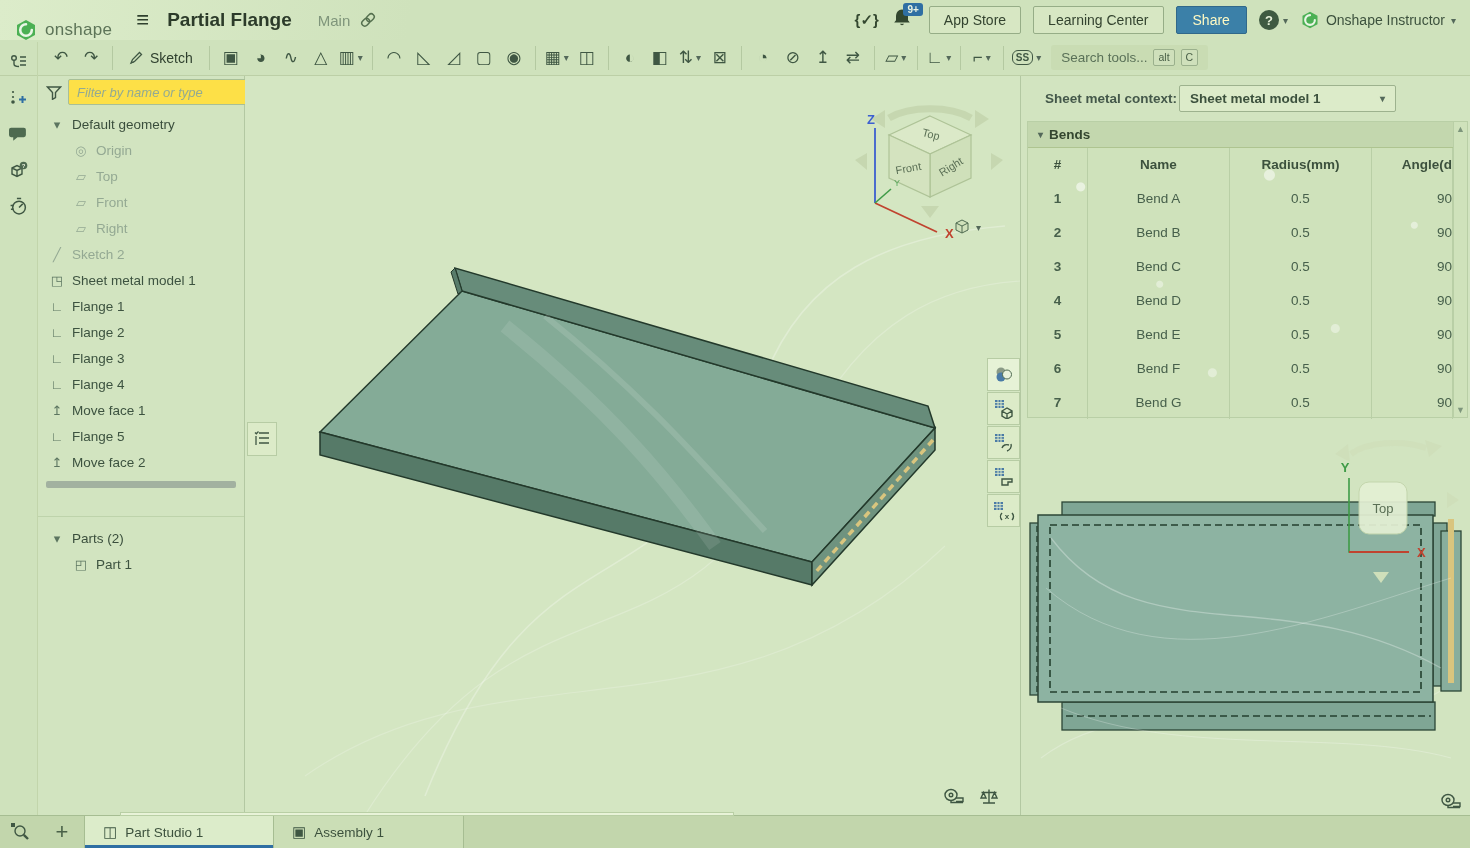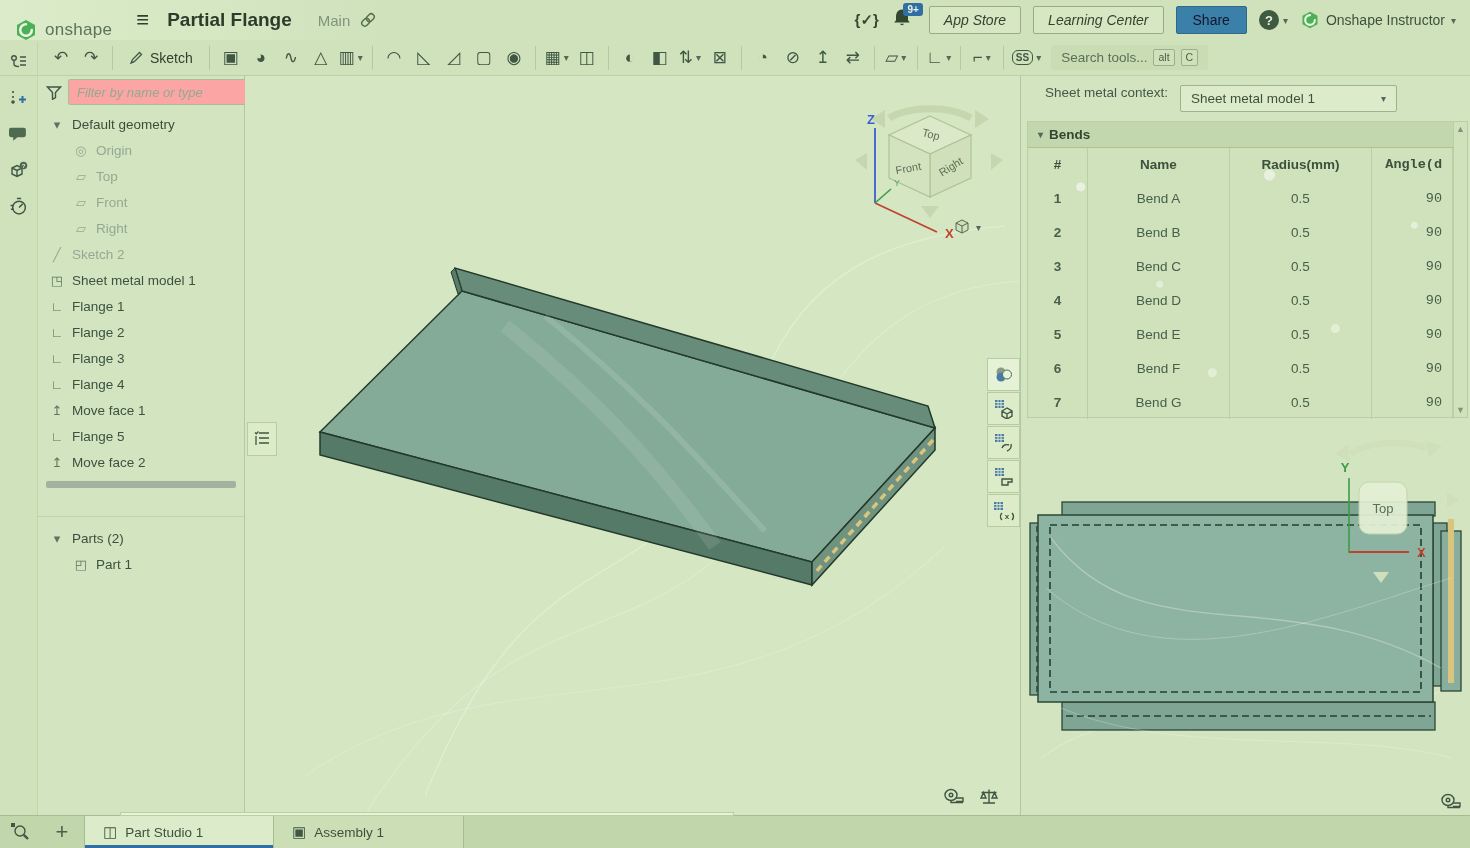--- a/index.html
+++ b/index.html
@@ -14,22 +14,22 @@
   .brand-name { font-size:17px; color:#5d7458; letter-spacing:.3px; }
   .hamburger { font-size:22px; color:#2f402e; margin-left:14px; cursor:pointer; line-height:1; }
   .doc-title { font-size:19px; font-weight:bold; color:#2c3b2a; margin-left:8px; }
   .branch { font-size:15px; color:#7f957b; margin-left:16px; }
   .top-right { margin-left:auto; display:flex; align-items:center; gap:12px; }
   .brace-check { font-size:15px; color:#33472f; font-weight:bold; }
   .bell-wrap { position:relative; width:26px; height:26px; }
   .badge { position:absolute; top:-4px; right:-6px; background:#2f6fa3; color:#eaf3e2;
     font-size:10px; font-weight:bold; padding:1px 4px; border-radius:3px; }
   .pill-btn { border:1px solid #96ad87; background:#d7e7c3; color:#33432f;
-    font-size:14px; padding:5px 14px; border-radius:2px; cursor:pointer;font-style:italic; }
-  .share-btn { background:#3b80a8; border:1px solid #30688a; color:#0f172a;
+    font-size:14px; padding:5px 14px; border-radius:2px; cursor:pointer; }
+  .share-btn { background:#3b80a8; border:1px solid #30688a; color:#fef9c3;
     font-size:14px; padding:5px 16px; border-radius:2px; cursor:pointer; }
   .help-circle { width:20px; height:20px; border-radius:50%; background:#3f5a41;
     color:#e7f1da; font-weight:bold; font-size:13px; display:flex;
     align-items:center; justify-content:center; }
   .caret { font-size:10px; color:#54695a; }
   .user-name { font-size:14px; color:#3c513d; }
 
   
   .toolbar { position:absolute; left:0; top:40px; width:1470px; height:36px;
     display:flex; align-items:center; padding:0 8px 0 46px; border-bottom:1px solid #bccf a6;
@@ -55,21 +55,21 @@
   .rail-btn { width:28px; height:28px; display:flex; align-items:center;
     justify-content:center; cursor:pointer; }
 
   
   .feat-panel { position:absolute; left:38px; top:76px; width:207px; bottom:33px;
     background:#d2e4c0; border-right:1px solid #b3c8a2; }
   .feat-head { height:34px; display:flex; align-items:center; padding:0 10px;
     font-size:14px; font-weight:bold; color:#33462f; }
   .feat-head-icons { margin-left:auto; display:flex; gap:12px; }
   .filter-row { display:flex; align-items:center; gap:6px; padding:3px 8px 6px 8px; }
-  .filter-input { flex:1; height:26px; background:#fca5a5; border:1px solid #a8bf97;
+  .filter-input { flex:1; height:26px; background:#fde047; border:1px solid #a8bf97;
     border-radius:2px; font-size:13px; font-style:italic; color:#4a6148; padding:0 8px;
     font-family:"Liberation Sans",sans-serif; }
   .filter-input::placeholder { color:#93aa92; font-style:italic; }
   .feat-row { height:26px; display:flex; align-items:center; gap:6px; padding-left:10px;
     font-size:13.5px; color:#3d5340; cursor:pointer; }
   .feat-row .fi { width:18px; text-align:center; color:#5c7560; font-size:13px; flex:none; }
   .feat-row.child { padding-left:34px; }
   .feat-row.muted, .feat-row.muted .fi { color:#94a993; }
   .feat-row.group { color:#3a4e3c; }
   .rollback { margin:6px 8px 0 8px; height:7px; background:#a2b1a0; border-radius:2px;
@@ -89,22 +89,22 @@
     display:flex; align-items:center; justify-content:center; cursor:pointer; }
   .vtoggle.first { background:#e6f2d6; }
   .vp-bottom-icons { position:absolute; left:698px; top:712px; display:flex; gap:14px; }
   .edge-toggle { position:absolute; left:2px; top:346px; width:30px; height:34px;
     background:#dcebc8; border:1px solid #b7cca4; display:flex; align-items:center;
     justify-content:center; cursor:pointer; }
 
   
   .right-panel { position:absolute; right:0; top:76px; width:450px; bottom:33px;
     background:#d2e4c0; border-left:1px solid #b3c8a2; }
-  .ctx-row { display:flex; gap:12px; padding:9px 0 0 24px;
-    font-size:13.5px; color:#44584a; }
+  .ctx-row { display:flex; align-items:center; gap:2px; padding:9px 0 0 24px;
+    font-size:13.5px; color:#44584a;font-weight:bold; }
   .ctx-select { width:217px; height:27px; background:#dcebc9; border:1px solid #9db28e;
     border-radius:2px; display:flex; align-items:center; padding:0 10px; color:#3c513d;
     cursor:pointer; }
   .ctx-select .caret { margin-left:auto; }
   .bends-box { position:absolute; left:6px; top:45px; right:2px; height:297px;
     border:1px solid #b9cfa6; background:#cfe2bb;
     background-image:
       radial-gradient(circle at 12% 22%, rgba(255,255,255,.55) 4px, transparent 5px),
       radial-gradient(circle at 30% 55%, rgba(255,255,255,.4) 3px, transparent 4px),
       radial-gradient(circle at 55% 18%, rgba(255,255,255,.5) 5px, transparent 6px),
@@ -113,21 +113,21 @@
       radial-gradient(circle at 42% 85%, rgba(255,255,255,.4) 4px, transparent 5px); }
   .bends-titlebar { height:26px; background:#c3d7ae; border-bottom:1px solid #aec490;
     display:flex; align-items:center; gap:6px; padding:0 10px; font-size:13.5px;
     font-weight:bold; color:#33462f; cursor:pointer; }
   .bends-table { position:absolute; left:0; top:26px; right:14px; bottom:0; }
   .b-row { display:flex; height:34px; align-items:stretch; font-size:13.5px; }
   .b-head { height:33px; font-weight:bold; color:#3c513d; }
   .b-row > div { display:flex; align-items:center; justify-content:center;
     border-right:1px solid #b9cfa6; overflow:hidden; white-space:nowrap; }
   .c0 { width:60px; } .c1 { width:142px; } .c2 { width:142px;text-align:right; }
-  .c3 { flex:1; justify-content:flex-end !important; padding-right:10px;font-family:Liberation Mono, monospace; }
+  .c3 { flex:1; justify-content:flex-end !important; padding-right:0; }
   .b-cell { color:#47604b; }
   .scrollcol { position:absolute; right:0; top:0; bottom:0; width:14px;
     background:#cfe2bb; border-left:1px solid #b9cfa6; display:flex;
     flex-direction:column; align-items:center; justify-content:space-between;
     padding:2px 0; font-size:9px; color:#7d957c; cursor:pointer; }
   .flat-area { position:absolute; left:0; top:352px; width:450px; height:387px; }
   .flatcube { position:absolute; left:300px; top:356px; width:150px; height:165px; }
   .rp-measure { position:absolute; right:8px; bottom:6px; }
 
   

